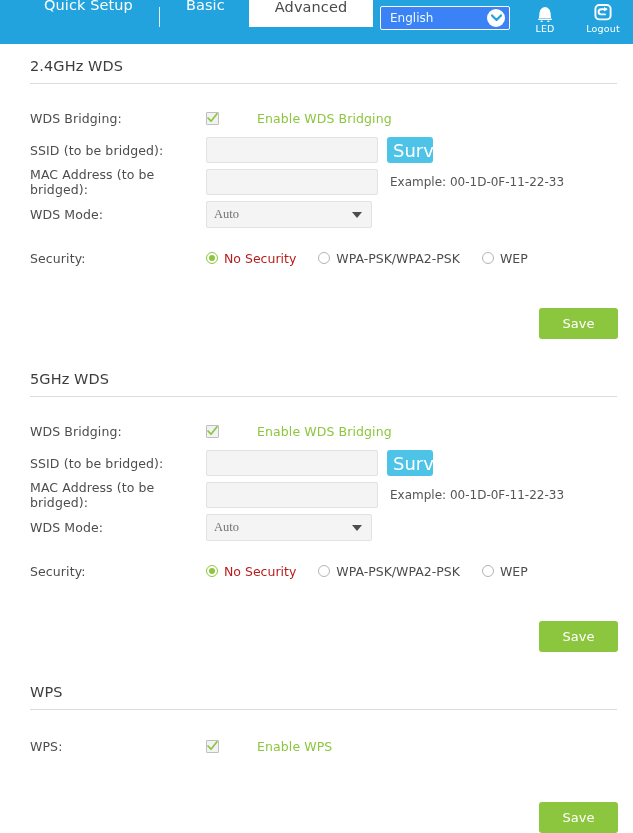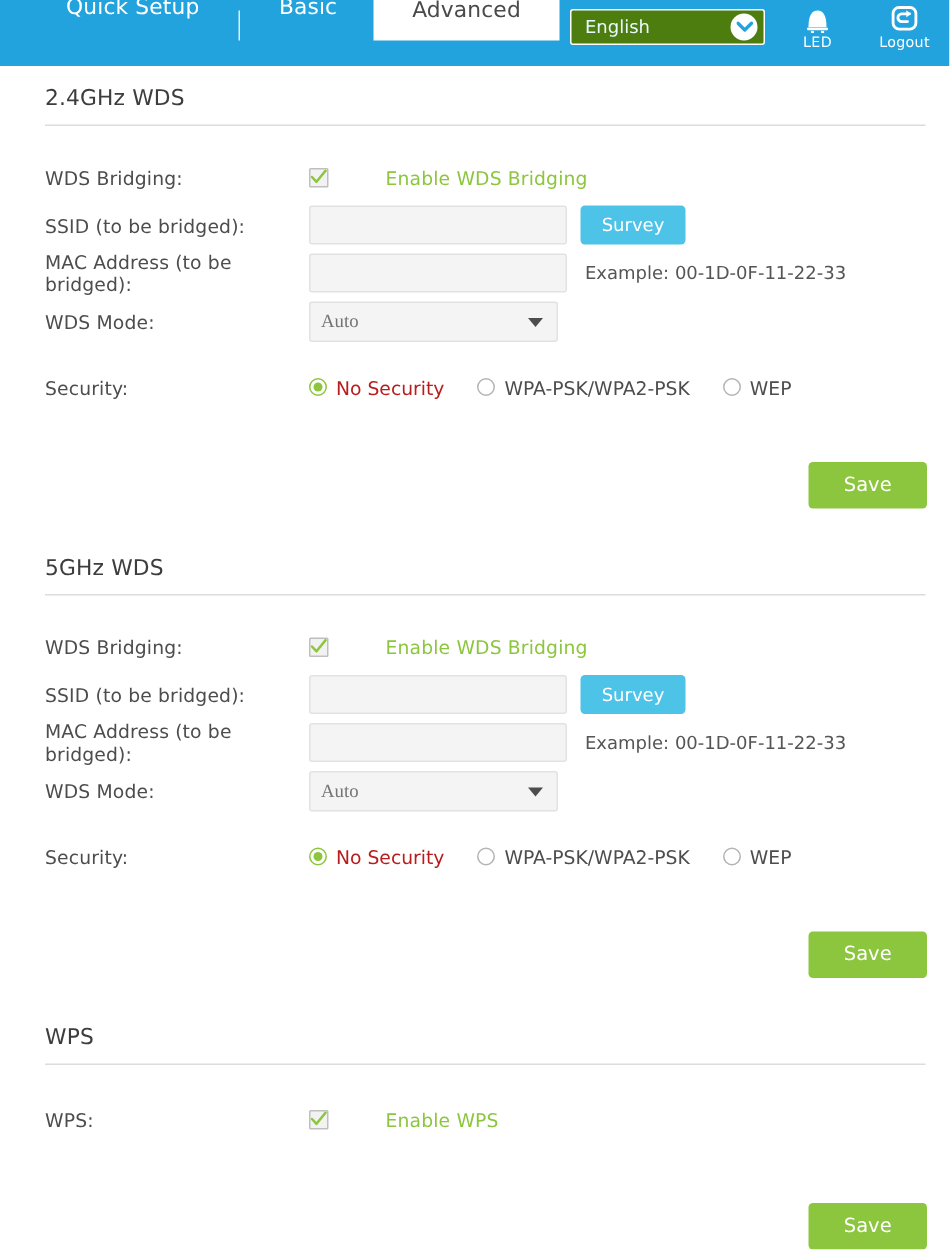--- a/index.html
+++ b/index.html
@@ -38,21 +38,21 @@
   }
   .tab-sep {
     width: 1px; height: 20px;
     background: #ffffff; opacity: .85;
     margin: 12px 2px 0 2px;
   }
 
   .lang-select {
     position: absolute; left: 380px; top: 6px;
     width: 130px; height: 24px;
-    background: #4d7c0f;
+    background: #3b82f6;
     border: 1px solid #ffffff;
     border-radius: 2px;
     display: flex; align-items: center;
     cursor: pointer;
   }
   .lang-label {
     color: #eafaff; font-size: 12px;
     padding-left: 9px; flex: 1;
   }
   .lang-chevron {
@@ -110,25 +110,25 @@
     border: 1px solid #e2e2e2;
     border-radius: 2px;
     font-size: 12.5px;
     color: #4d4d4d;
     padding: 0 7px;
     font-family: inherit;
     outline: none;
   }
 
   .btn-survey {
-    width: 70px; height: 26px;
+    width: 46px; height: 26px;
     margin-left: 9px;
     background: #4ec3e8;
     border: none; border-radius: 3px;
-    color: #ffffff; font-size: 12px;
+    color: #ffffff; font-size: 18px;
     font-family: inherit;
     cursor: pointer;
   }
 
   .hint {
     margin-left: 12px;
     font-size: 12px;
     color: #555555;
     white-space: nowrap;
   }

